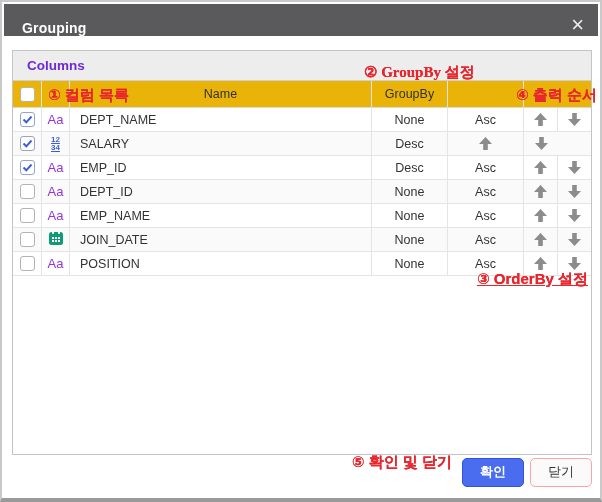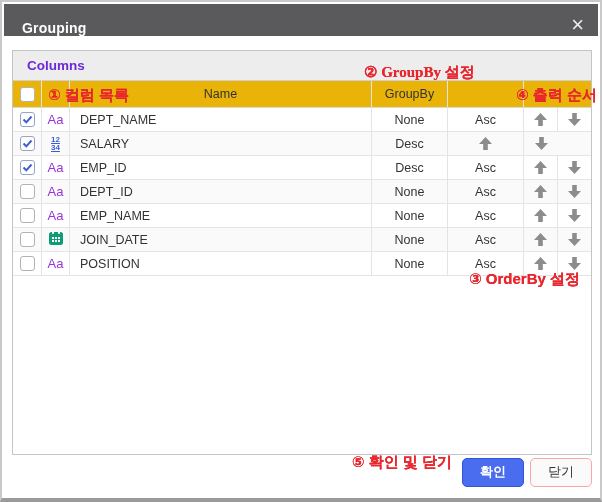--- a/index.html
+++ b/index.html
@@ -60,21 +60,21 @@
   .ic-num{color:#3b5bdb;font-weight:bold;font-size:8px;line-height:7.5px;text-align:center;text-decoration:underline;}
   
   .arrow-btn{cursor:pointer;display:flex;align-items:center;justify-content:center;width:100%;height:100%;}
   
   .ann{
     position:absolute;color:#e8262d;font-weight:bold;font-size:15px;white-space:nowrap;
     pointer-events:none;text-shadow:0 0 0 #e8262d;
   }
   .ann1{left:46px;top:84px;}
   .ann2{left:362px;top:61px;font-family:Liberation Serif, serif;}
-  .ann3{right:20px;top:268px;}
+  .ann3{right:12px;top:268px;text-decoration:underline;}
   .ann4{right:3px;top:84px;}
   .ann5{right:148px;top:451px;}
   
   .footer{
     position:absolute;left:2px;right:2px;bottom:4px;height:44px;
     display:flex;align-items:center;justify-content:flex-end;gap:6px;padding-right:6px;
   }
   .btn{
     width:62px;height:29px;border-radius:5px;font-size:13px;font-weight:bold;
     display:flex;align-items:center;justify-content:center;cursor:pointer;box-sizing:border-box;

